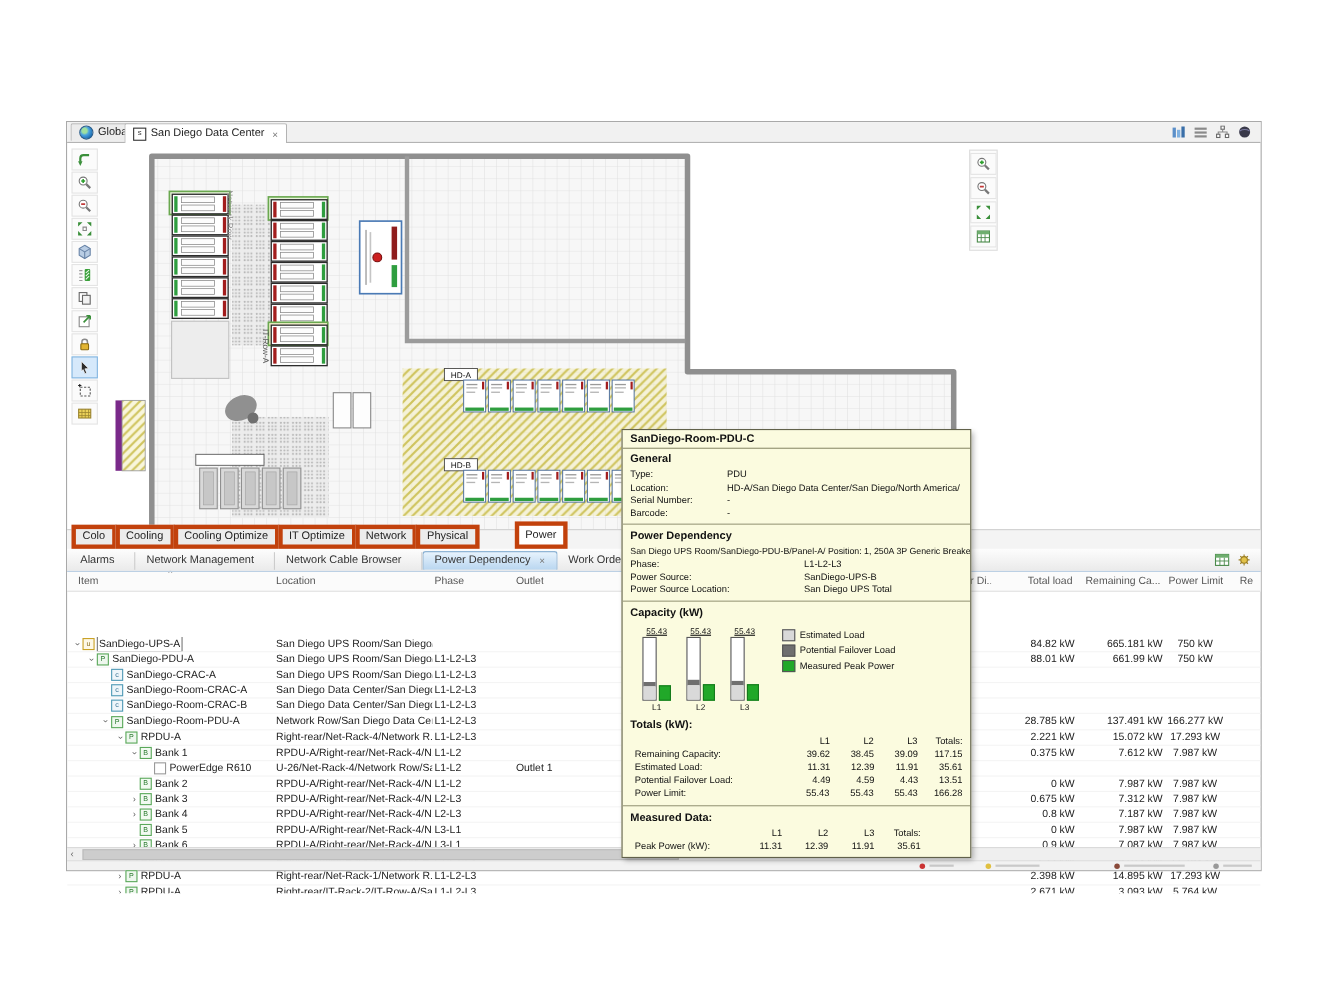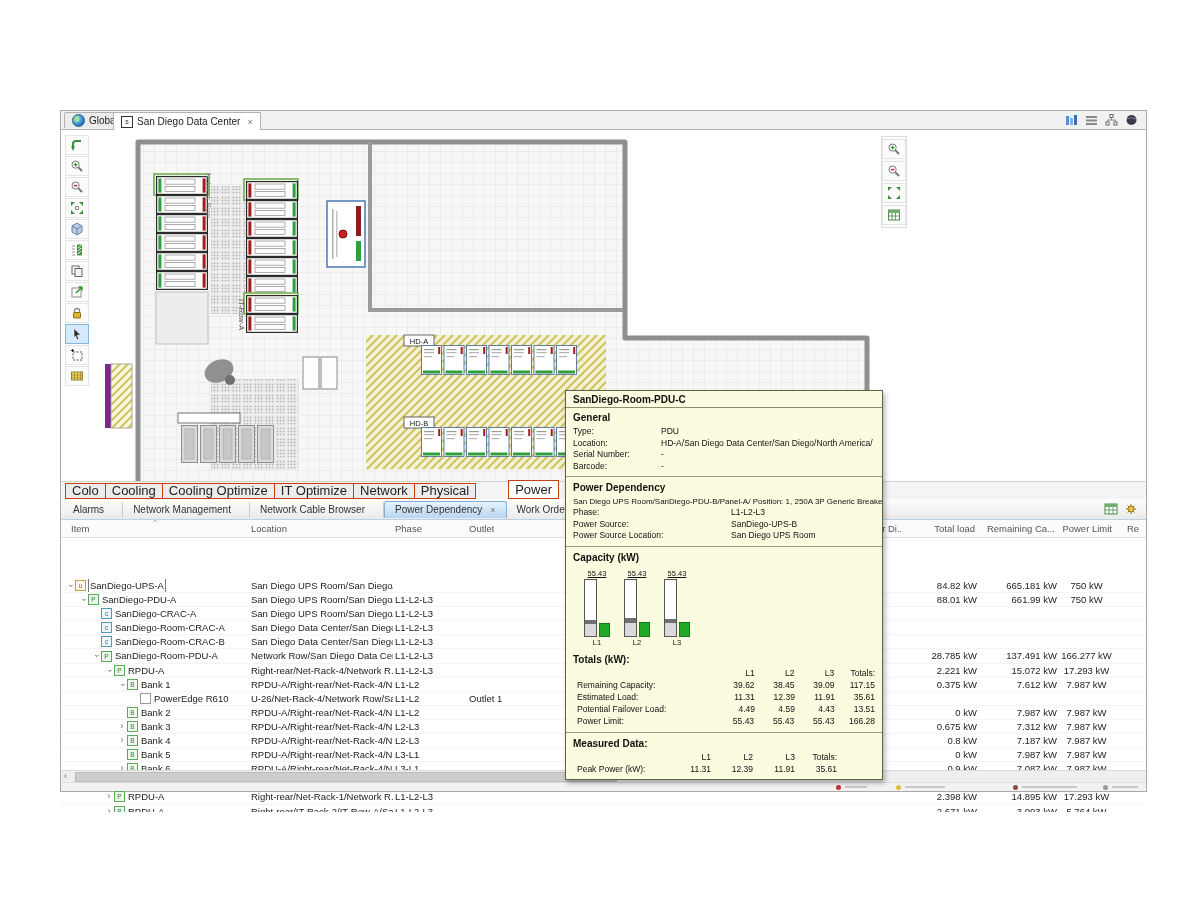--- a/index.html
+++ b/index.html
@@ -20,21 +20,21 @@
   .ltoolbar{position:absolute;left:3px;top:24px;width:26px;display:flex;flex-direction:column;gap:1px;align-items:center;z-index:4;}
   .tbtn{width:22px;height:18px;display:flex;align-items:center;justify-content:center;border:1px solid #e4e4e4;background:#fbfbfb;cursor:pointer;}
   .tbtn.sel{background:#d6e9fb;border-color:#84b6e0;}
   .rtoolbar{position:absolute;left:820px;top:25px;width:24px;display:flex;flex-direction:column;gap:2px;align-items:center;border:1px solid #dcdcdc;background:#fcfcfc;padding:2px 0;z-index:4;}
 
   
   .plan{position:absolute;left:38px;top:18px;width:810px;height:352px;}
 
   
   .ftabbar{position:absolute;left:0;top:370px;right:0;height:17px;background:#f4f4f4;border-top:1px solid #d0d0d0;display:flex;align-items:flex-end;padding-left:4px;z-index:5;}
-  .ftab{font-size:13px;color:#222;padding:1px 6px;border:1px solid #c2410c;background:#ececec;margin-right:-1px;height:12px;line-height:12px;cursor:pointer;white-space:nowrap;}
+  .ftab{font-size:10px;color:#222;padding:1px 6px;border:4px solid #c2410c;background:#ececec;margin-right:-1px;height:12px;line-height:12px;cursor:pointer;white-space:nowrap;}
   .ftab.active{background:#fff;height:15px;line-height:15px;position:relative;z-index:2;margin-left:33px;}
 
   
   .ptabbar{position:absolute;left:0;top:388px;right:0;height:20px;background:linear-gradient(#fdfdfd,#eaeaea);border-bottom:1px solid #bcd0e4;display:flex;align-items:center;padding-left:2px;z-index:5;}
   .ptab{font-size:10px;padding:0 10px;height:16px;line-height:16px;color:#333;border-right:1px solid #cccccc;cursor:pointer;white-space:nowrap;display:flex;align-items:center;gap:5px;}
   .ptab.active{background:linear-gradient(#e7f3fd,#b9d6f0);border:1px solid #85aed2;border-bottom:none;border-radius:3px 3px 0 0;}
   .pticons{margin-left:auto;margin-right:8px;display:flex;gap:6px;align-items:center;height:100%;}
 
   
   .thead{position:absolute;left:0;top:409px;right:0;height:17px;background:#fbfbfb;border-bottom:1px solid #e0e0e0;font-size:9.5px;color:#555;z-index:2;}
@@ -788,21 +788,21 @@
           <span>L1-L2-L3</span>
         </div>
 
         <div class="tt-row">
           <span class="tt-l">Power Source:</span>
           <span>SanDiego-UPS-B</span>
         </div>
 
         <div class="tt-row">
           <span class="tt-l">Power Source Location:</span>
-          <span>San Diego UPS Room</span>
+          <span>San Diego UPS Total</span>
         </div>
       </div>
   </div>
   <div class="tt-sep"></div>
 
   <div class="tt-sec">
     <div class="tt-h">Capacity (kW)</div>
     <div class="cap-flex">
       <div class="cap-wrap">
         <div class="cap-group">
@@ -832,20 +832,37 @@
           <div class="cap-bars">
               <div class="cap-frame">
                 <div class="seg-fail" style="height: 4.47555px; bottom: 12.0325px;"></div>
                 <div class="seg-est" style="height: 12.0325px;"></div>
               </div>
               <div class="bar-peak" style="height: 12.0325px;"></div>
             </div>
           <div class="cap-x">L3</div>
         </div>
       </div>
+      <div class="legend">
+
+          <div class="leg-row">
+            <span class="leg-sw" style="background-color: rgb(217, 217, 217);"></span>
+            <span>Estimated Load</span>
+          </div>
+
+          <div class="leg-row">
+            <span class="leg-sw" style="background-color: rgb(111, 111, 111);"></span>
+            <span>Potential Failover Load</span>
+          </div>
+
+          <div class="leg-row">
+            <span class="leg-sw" style="background-color: rgb(33, 168, 41);"></span>
+            <span>Measured Peak Power</span>
+          </div>
+        </div>
     </div>
   </div>
 
   <div class="tt-sec">
     <div class="tt-h">Totals (kW):</div>
     <table class="tt-t">
       <tbody>
           <tr>
         <td class="lab"></td>
         <td class="v">L1</td>

